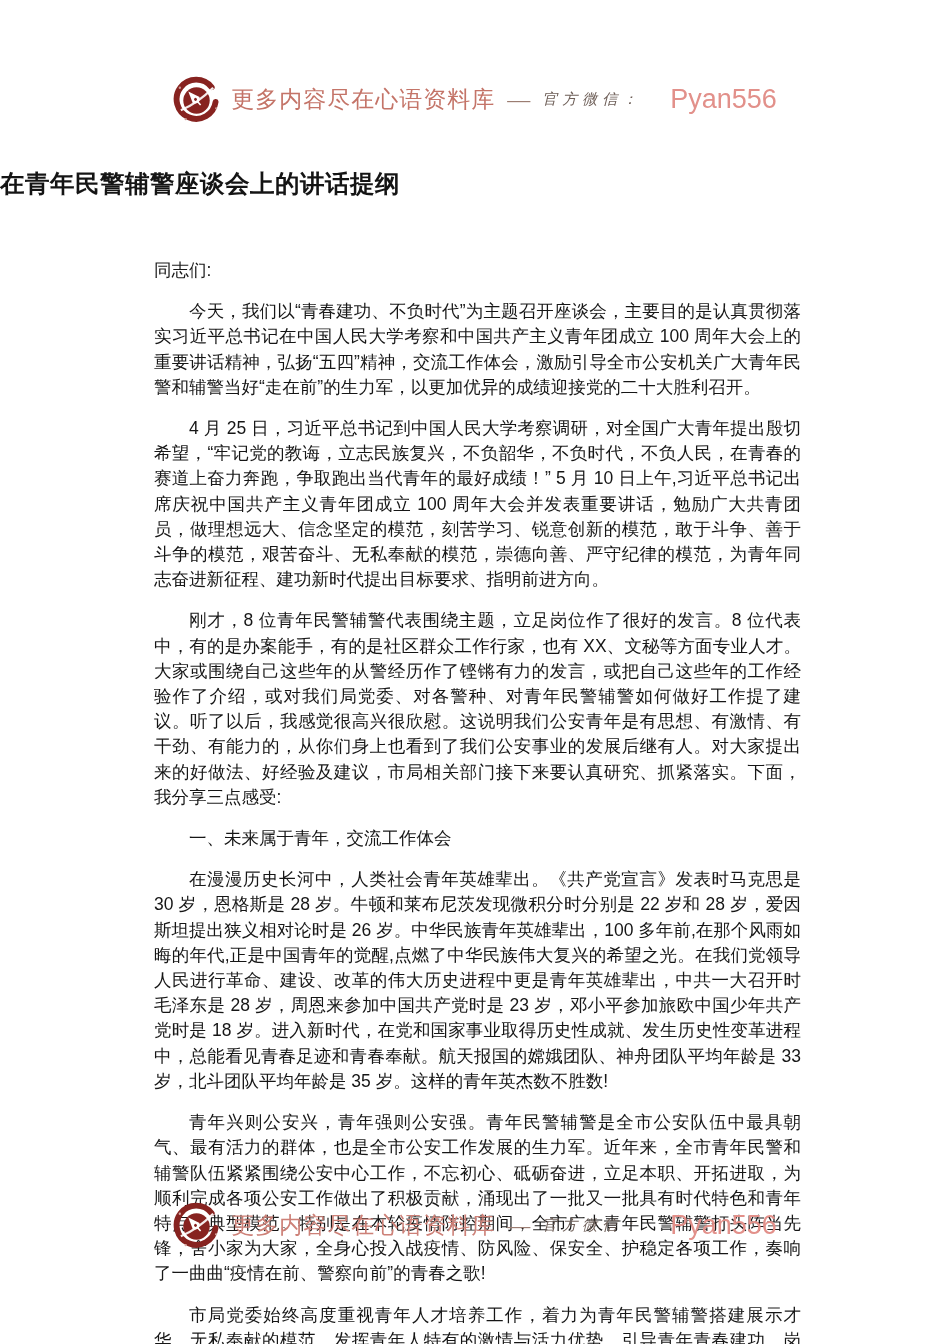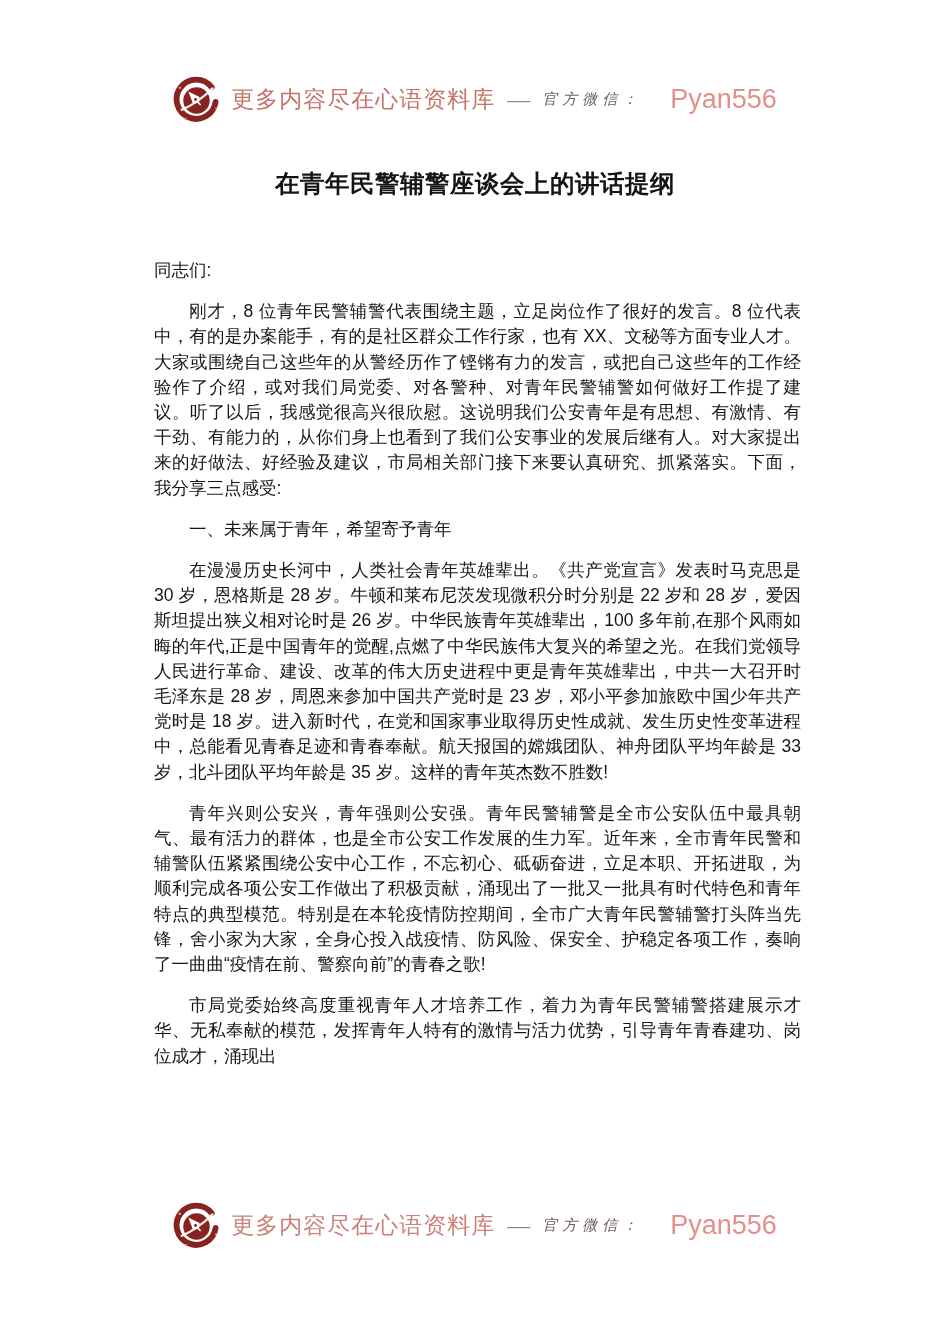--- a/index.html
+++ b/index.html
@@ -33,21 +33,20 @@
     font-style:italic;font-size:15px;color:#6e5f58;letter-spacing:5px;
   }
   .wm-id{
     font-family:"Liberation Sans","DejaVu Sans",sans-serif;
     font-size:27px;color:#e2908a;margin-left:17px;
   }
   .wm-footer .wm-brand{color:#cd8178;}
   
   .doc-title{
     position:absolute;top:150px;left:0;width:100%;
-    text-align:center;
     font-size:24.5px;line-height:36px;font-weight:bold;color:#141414;
     letter-spacing:0.5px;
   }
   
   .doc-body{
     position:absolute;top:242px;left:138px;width:679px;
     font-size:17.5px;line-height:25.2px;
     text-align:justify;
     color:#161616;
   }
@@ -76,22 +75,24 @@
     <span class="wm-brand">更多内容尽在心语资料库</span>
       <span class="wm-dash">—</span>
       <span class="wm-script">官方微信：</span>
       <span class="wm-id">Pyan556</span>
   </div>
 
   <h1 class="doc-title">在青年民警辅警座谈会上的讲话提纲</h1>
 
   <div class="doc-body">
     <p class="no-indent">同志们:</p>
+    <p>今天，我们以“青春建功、不负时代”为主题召开座谈会，主要目的是认真贯彻落实习近平总书记在中国人民大学考察和中国共产主义青年团成立 100 周年大会上的重要讲话精神，弘扬“五四”精神，交流工作体会，激励引导全市公安机关广大青年民警和辅警当好“走在前”的生力军，以更加优异的成绩迎接党的二十大胜利召开。</p>
+    <p>4 月 25 日，习近平总书记到中国人民大学考察调研，对全国广大青年提出殷切希望，“牢记党的教诲，立志民族复兴，不负韶华，不负时代，不负人民，在青春的赛道上奋力奔跑，争取跑出当代青年的最好成绩！” 5 月 10 日上午,习近平总书记出席庆祝中国共产主义青年团成立 100 周年大会并发表重要讲话，勉励广大共青团员，做理想远大、信念坚定的模范，刻苦学习、锐意创新的模范，敢于斗争、善于斗争的模范，艰苦奋斗、无私奉献的模范，崇德向善、严守纪律的模范，为青年同志奋进新征程、建功新时代提出目标要求、指明前进方向。</p>
     <p>刚才，8 位青年民警辅警代表围绕主题，立足岗位作了很好的发言。8 位代表中，有的是办案能手，有的是社区群众工作行家，也有 XX、文秘等方面专业人才。大家或围绕自己这些年的从警经历作了铿锵有力的发言，或把自己这些年的工作经验作了介绍，或对我们局党委、对各警种、对青年民警辅警如何做好工作提了建议。听了以后，我感觉很高兴很欣慰。这说明我们公安青年是有思想、有激情、有干劲、有能力的，从你们身上也看到了我们公安事业的发展后继有人。对大家提出来的好做法、好经验及建议，市局相关部门接下来要认真研究、抓紧落实。下面，我分享三点感受:</p>
-    <p>一、未来属于青年，希望寄予青年</p>
+    <p>一、未来属于青年，交流工作体会</p>
     <p>在漫漫历史长河中，人类社会青年英雄辈出。《共产党宣言》发表时马克思是 30 岁，恩格斯是 28 岁。牛顿和莱布尼茨发现微积分时分别是 22 岁和 28 岁，爱因斯坦提出狭义相对论时是 26 岁。中华民族青年英雄辈出，100 多年前,在那个风雨如晦的年代,正是中国青年的觉醒,点燃了中华民族伟大复兴的希望之光。在我们党领导人民进行革命、建设、改革的伟大历史进程中更是青年英雄辈出，中共一大召开时毛泽东是 28 岁，周恩来参加中国共产党时是 23 岁，邓小平参加旅欧中国少年共产党时是 18 岁。进入新时代，在党和国家事业取得历史性成就、发生历史性变革进程中，总能看见青春足迹和青春奉献。航天报国的嫦娥团队、神舟团队平均年龄是 33 岁，北斗团队平均年龄是 35 岁。这样的青年英杰数不胜数!</p>
     <p>青年兴则公安兴，青年强则公安强。青年民警辅警是全市公安队伍中最具朝气、最有活力的群体，也是全市公安工作发展的生力军。近年来，全市青年民警和辅警队伍紧紧围绕公安中心工作，不忘初心、砥砺奋进，立足本职、开拓进取，为顺利完成各项公安工作做出了积极贡献，涌现出了一批又一批具有时代特色和青年特点的典型模范。特别是在本轮疫情防控期间，全市广大青年民警辅警打头阵当先锋，舍小家为大家，全身心投入战疫情、防风险、保安全、护稳定各项工作，奏响了一曲曲“疫情在前、警察向前”的青春之歌!</p>
     <p>市局党委始终高度重视青年人才培养工作，着力为青年民警辅警搭建展示才华、无私奉献的模范，发挥青年人特有的激情与活力优势，引导青年青春建功、岗位成才，涌现出</p>
   </div>
 
   <div class="watermark wm-footer">
     <svg class="logo" viewBox="0 0 48 48">
       <path d="M39.5 11.5 A 20 20 0 1 0 43.5 26.5" fill="none" stroke="#872320" stroke-width="6" stroke-linecap="round"></path>
       <circle cx="24" cy="25" r="13.5" fill="#872320"></circle>
       <path d="M8 35 Q 25 28 41 12" stroke="#ffffff" stroke-width="2.4" fill="none" opacity="0.9"></path>

